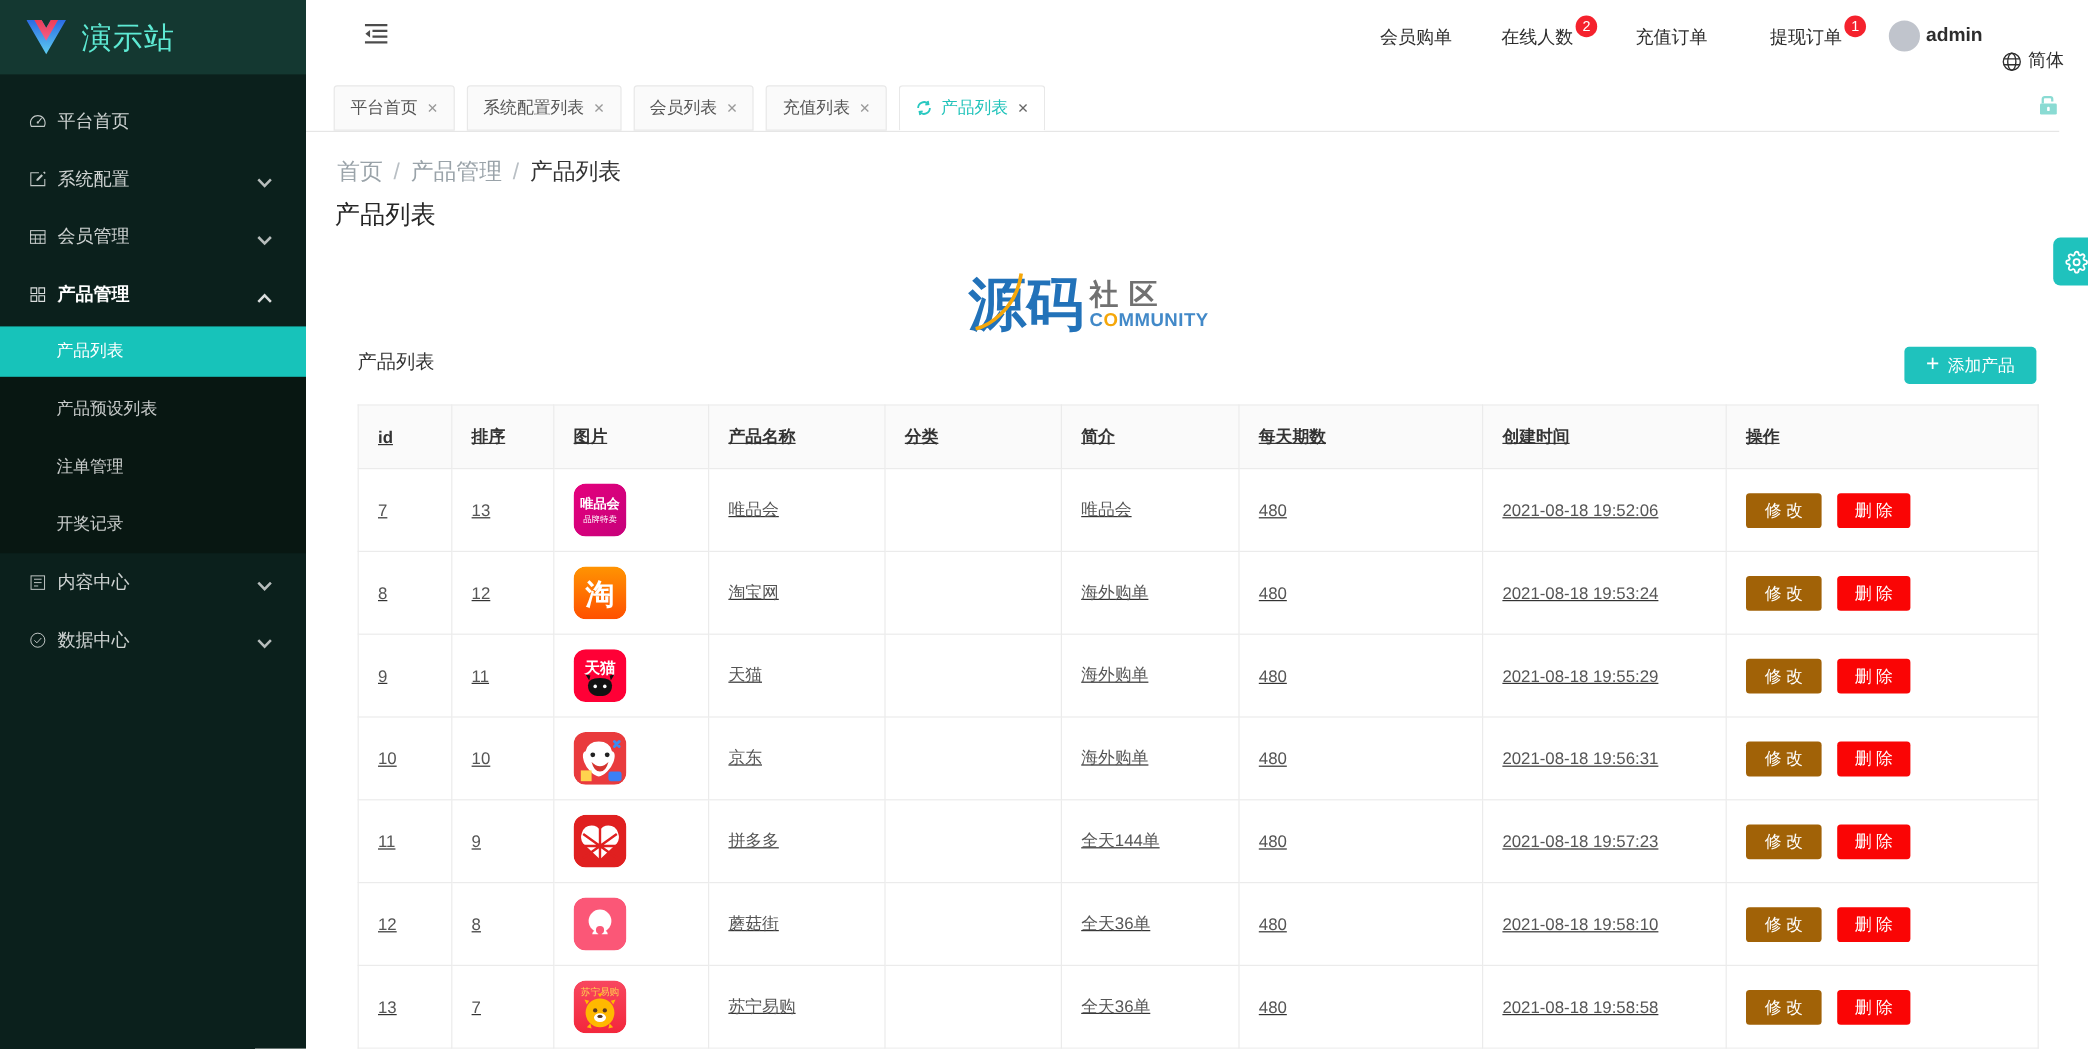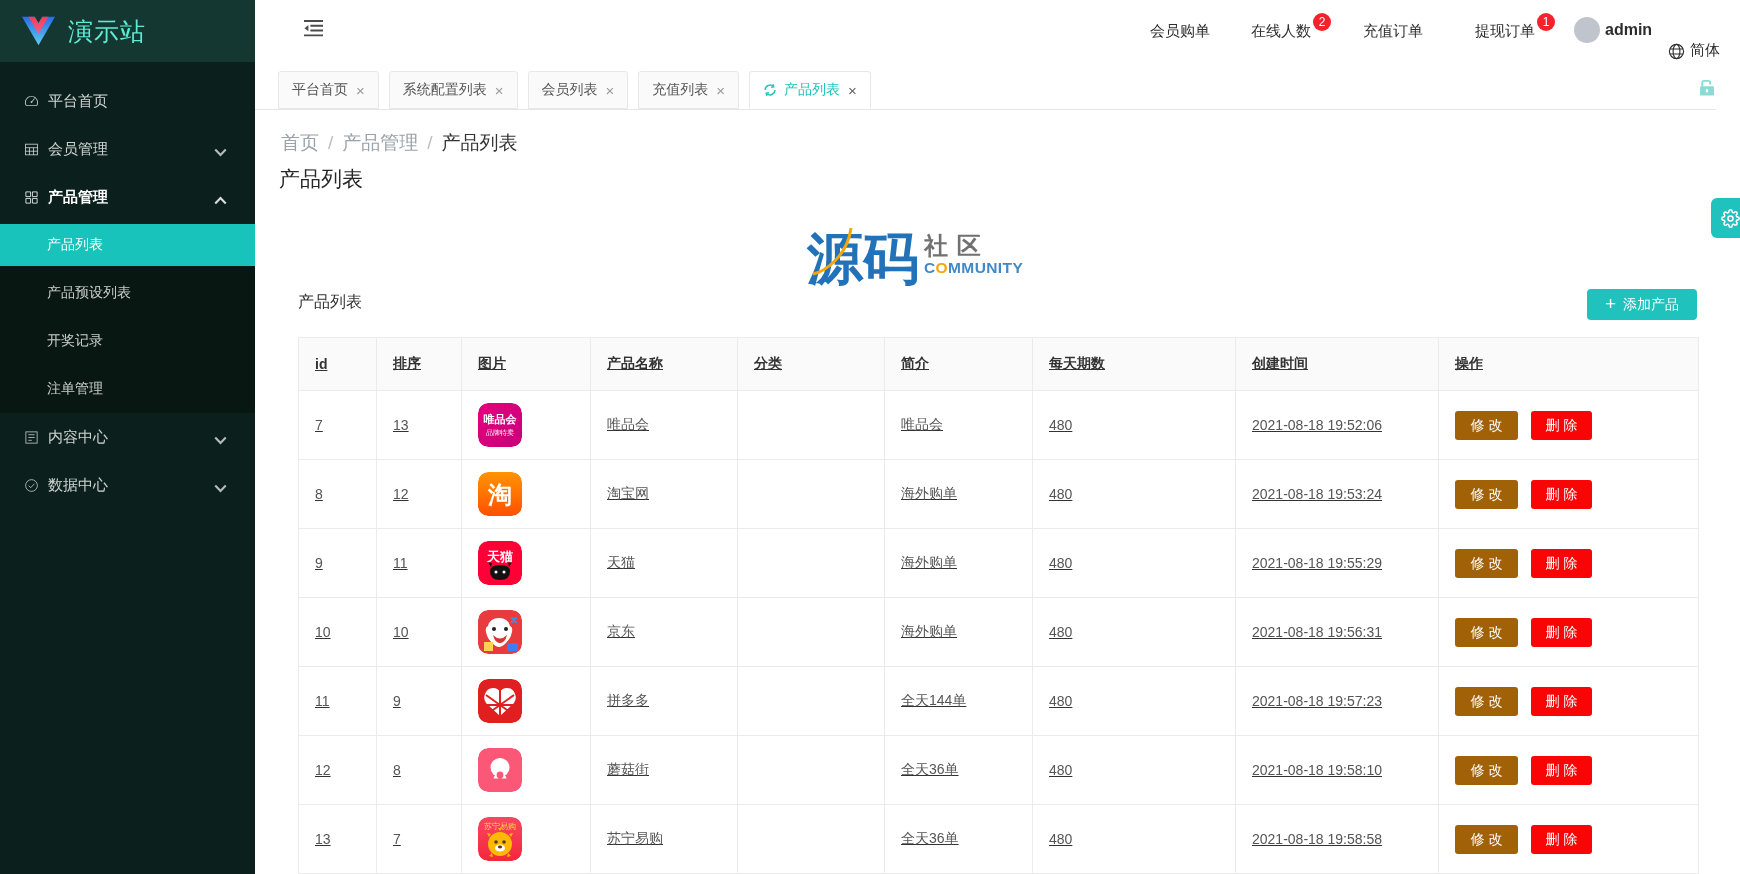--- a/index.html
+++ b/index.html
@@ -45,21 +45,21 @@
 
 .content { position:absolute; left:255px; top:110px; right:0; bottom:0; background:#fff; }
 .bread { position:absolute; left:26px; top:20px; font-size:19px; color:#9aa3a9; }
 .bread .sep { margin:0 9px; color:#b9bfc4; }
 .bread .cur { color:#333; }
 .h1 { position:absolute; left:24px; top:55px; font-size:21px; color:#262626; font-weight:500; }
 
 
 .wm { position:absolute; left:550px; top:121px; width:460px; }
 .wm-row { display:flex; align-items:flex-start; position:relative; left:2px; }
-.wm-ym { font-size:56px; color:#2272b9; font-weight:600; letter-spacing:0px; line-height:1; font-family:"Liberation Sans", sans-serif; }
+.wm-ym { font-size:48px; color:#2272b9; font-weight:600; letter-spacing:0px; line-height:1; font-family:"Liberation Sans", sans-serif; }
 .wm-right { margin-left:5px; padding-top:2px; }
 .wm-sq { font-size:24px; color:#717171; font-weight:600; letter-spacing:1px; line-height:1; margin-top:1px; }
 .wm-comm { font-size:15.5px; color:#4289c8; font-weight:700; letter-spacing:0.4px; line-height:1; margin-top:2px; }
 .wm-comm .o { color:#f5a70a; }
 .wm-url { font-family:"Liberation Serif", serif; font-weight:bold; font-size:21.5px; color:#1d64b2; margin-top:-1px; letter-spacing:0.8px; }
 
 
 .card-t { position:absolute; left:43px; top:182px; font-size:16px; color:#333; }
 .addbtn { position:absolute; left:1332px; top:179px; width:110px; height:31px; background:#1fc2bd; color:#fff; border-radius:4px; font-size:14px; display:flex; align-items:center; justify-content:center; }
 .addbtn .plus { font-size:19px; margin-right:7px; font-weight:400; position:relative; top:-1px; }
@@ -100,20 +100,29 @@
     <span class="t">演示站</span>
   </div>
   <div class="menu">
     <div class="mi">
       <svg viewBox="0 0 1024 1024" fill="rgba(255,255,255,.75)">
           <path d="M512 128C264 128 64 328 64 576c0 82 22 159 61 225h774c39-66 61-143 61-225 0-248-200-448-448-448zm0 64c212 0 384 172 384 384 0 60-14 117-38 167H166a382 382 0 0 1-38-167c0-212 172-384 384-384zm236 137l-45-45-172 205a64 64 0 1 0 45 45z"></path>
         </svg>
       平台首页
     </div>
     <div class="mi">
+      <svg viewBox="0 0 1024 1024" fill="rgba(255,255,255,.75)">
+          <path d="M880 836H144V164h432v-60H84v792h856V488h-60zM437 500l282-282 87 87-282 282h-87zm376-376l87 87 44-44a30 30 0 0 0 0-43l-44-44a30 30 0 0 0-43 0z"></path>
+        </svg>
+      系统配置
+      <svg class="arr" width="10" height="10" viewBox="0 0 10 10" fill="none" stroke="rgba(255,255,255,.7)" stroke-width="1.4">
+          <path d="M1.5 3l3.5 3.6L8.5 3"></path>
+        </svg>
+    </div>
+    <div class="mi">
       <svg viewBox="0 0 1024 1024" fill="none" stroke="rgba(255,255,255,.75)" stroke-width="60">
           <rect x="100" y="150" width="824" height="724"></rect>
           <path d="M100 390h824M100 630h824M374 390v484M648 390v484"></path>
         </svg>
       会员管理
       <svg class="arr" width="10" height="10" viewBox="0 0 10 10" fill="none" stroke="rgba(255,255,255,.7)" stroke-width="1.4">
           <path d="M1.5 3l3.5 3.6L8.5 3"></path>
         </svg>
     </div>
     <div class="mi" style="color:#fff;font-weight:bold;">
@@ -121,22 +130,22 @@
           <path d="M128 128h320v320H128zM576 128h320v320H576zM128 576h320v320H128zM576 576h320v320H576z" fill="none" stroke="rgba(255,255,255,.85)" stroke-width="64"></path>
         </svg>
       产品管理
       <svg class="arr" width="10" height="10" viewBox="0 0 10 10" fill="none" stroke="rgba(255,255,255,.85)">
           <path d="M1.5 7l3.5-3.6L8.5 7" stroke-width="1.4"></path>
         </svg>
     </div>
     <div class="sub">
       <div class="si act">产品列表</div>
       <div class="si">产品预设列表</div>
+      <div class="si">注单管理</div>
       <div class="si">开奖记录</div>
-      <div class="si">注单管理</div>
     </div>
     <div class="mi">
       <svg viewBox="0 0 1024 1024" fill="none" stroke="rgba(255,255,255,.75)" stroke-width="56">
           <rect x="128" y="128" width="768" height="768"></rect>
           <path d="M296 320h432M296 512h432M296 704h240"></path>
         </svg>
       内容中心
       <svg class="arr" width="10" height="10" viewBox="0 0 10 10" fill="none" stroke="rgba(255,255,255,.7)" stroke-width="1.4">
           <path d="M1.5 3l3.5 3.6L8.5 3"></path>
         </svg>

